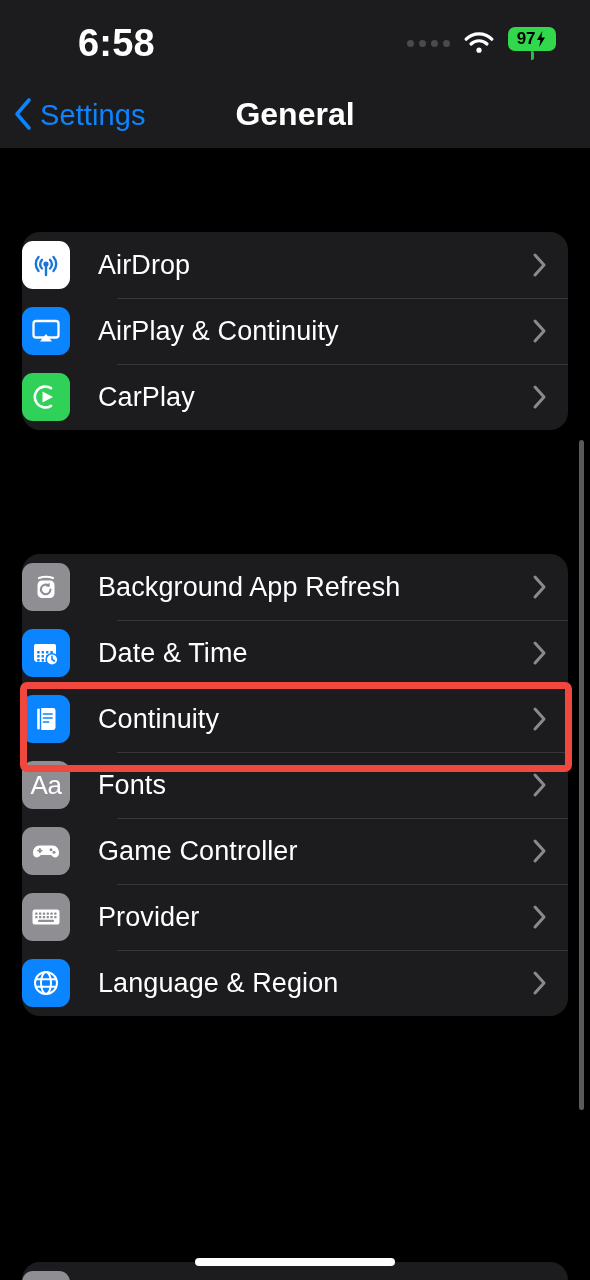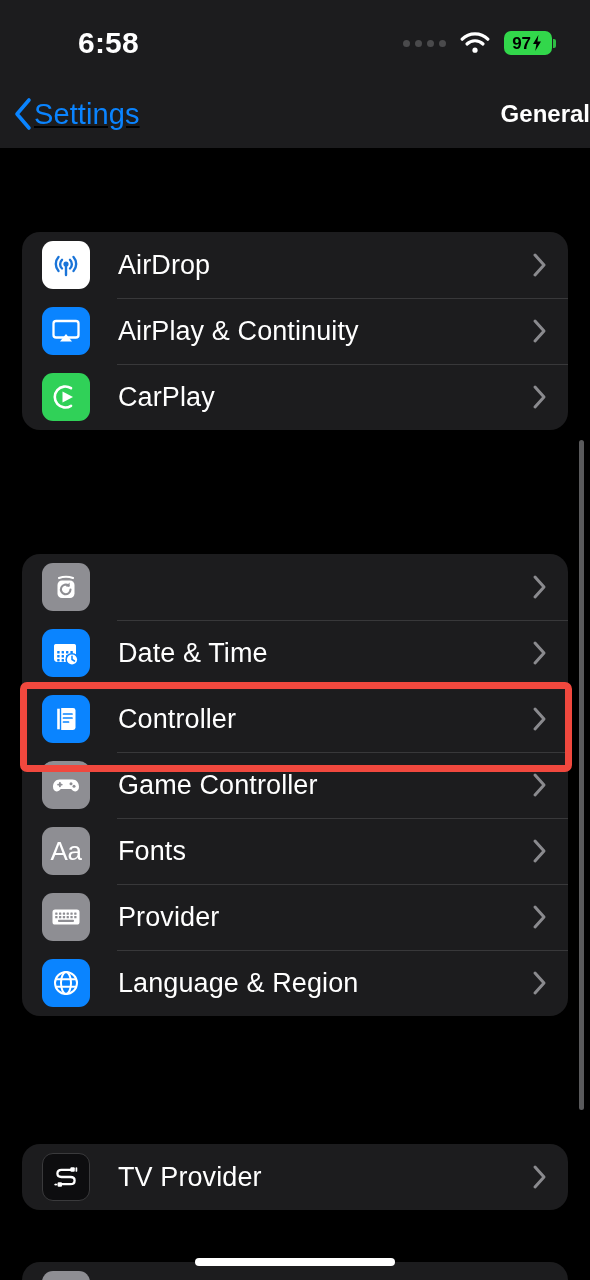--- a/index.html
+++ b/index.html
@@ -18,30 +18,30 @@
 
   
   .statusbar {
     position:absolute; top:0; left:0; width:590px; height:80px;
     background:#1c1c1e;
     z-index:40;
     display:flex; align-items:center; justify-content:space-between;
     padding:0 34px 0 0;
   }
   .sb-time {
-    color:#fff; font-size:30px; font-weight:bold;
+    color:#fff; font-size:38px; font-weight:bold;
     letter-spacing:0.2px;
     margin-left:78px; margin-top:6px;
   }
   .sb-right { display:flex; align-items:center; gap:14px; margin-top:6px; }
   .dots { display:flex; gap:5px; align-items:center; }
   .dots i { width:7px; height:7px; border-radius:50%; background:#4a4a4c; display:block; }
   .wifi { position:relative; width:30px; height:22px; }
   .wifi svg { display:block; }
-  .battery { position:relative; display:flex; align-items:center; }
+  .battery { position:relative; display:flex; align-items:center;flex-direction:column; }
   .batt-body {
     background:#32d74b;
     border-radius:7px;
     height:24px; min-width:48px;
     display:flex; align-items:center; justify-content:center;
     padding:0 4px;
     position:relative;
   }
   .batt-pct {
     color:#000; font-size:17px; font-weight:bold;
@@ -54,47 +54,47 @@
   }
 
   
   .navbar {
     position:absolute; top:80px; left:0; width:590px; height:68px;
     background:#1c1c1e;
     z-index:40;
     display:flex; align-items:center;
   }
   .back-btn {
-    display:flex; align-items:center; 
-    margin-left:12px; cursor:pointer;text-decoration:underline;
+    display:flex; align-items:flex-end; gap:6px;
+    margin-left:12px; cursor:pointer;
   }
   .back-chevron { width:22px; height:36px; display:block; }
   .back-label { color:#0a84ff; font-size:29px; letter-spacing:0.1px; }
   .nav-title {
-    position:absolute; left:0; right:0; text-align:right;
-    color:#fff; font-size:24px; font-weight:bold; pointer-events:none;
+    position:absolute; left:0; right:0; text-align:center;
+    color:#fff; font-size:32px; font-weight:bold; pointer-events:none;
   }
 
   
   .content {
     position:absolute; top:0; left:0; width:590px; height:1280px;
   }
 
   .group {
     position:absolute;
     left:22px; width:546px;
     background:#1c1c1e;
     border-radius:18px;
     overflow:hidden;
   }
   .row {
     position:relative;
     display:flex; align-items:center;
     height:66px;
-    padding-left:20px; padding-right:20px;
+    padding-right:20px;
     cursor:pointer;
   }
   .row + .row::before {
     content:""; position:absolute; left:95px; right:0; top:0;
     height:1px; background:#38383a;
   }
   .icon {
     width:48px; height:48px; border-radius:11px;
     flex:0 0 48px;
     display:flex; align-items:center; justify-content:center;
@@ -219,20 +219,21 @@
 
       <div class="row">
         <div class="icon bg-gray">
           <svg width="32" height="32" viewBox="0 0 32 32">
             <path d="M9 7 Q16 4.5 23 7" fill="none" stroke="#fff" stroke-width="2.2" stroke-linecap="round"></path>
             <rect x="7.5" y="9.5" width="17" height="17.5" rx="4.5" fill="#fff"></rect>
             <path d="M20.5 18.5 A4.8 4.8 0 1 1 18.6 14.6" fill="none" stroke="#8e8e93" stroke-width="2.1" stroke-linecap="round"></path>
             <path d="M19.6 11.4 L19.6 15.4 L15.8 15.4 Z" fill="#8e8e93"></path>
           </svg>
         </div>
+        <div class="label">Background App Refresh</div>
         <svg class="chev" width="16" height="28" viewBox="0 0 16 28">
           <polyline points="3,4 12,14 3,24" fill="none" stroke="#8a8a8e" stroke-width="3" stroke-linecap="round" stroke-linejoin="round"></polyline>
         </svg>
       </div>
 
       <div class="row">
         <div class="icon bg-blue">
           <svg width="34" height="34" viewBox="0 0 34 34">
             <rect x="5" y="8" width="22" height="18" rx="3.4" fill="#fff"></rect>
             <rect x="5" y="8" width="22" height="4.4" rx="2" fill="#fff"></rect>
@@ -263,49 +264,49 @@
           <svg width="32" height="32" viewBox="0 0 32 32">
             <rect x="6.5" y="5" width="19" height="22" rx="2.4" fill="#fff"></rect>
             <rect x="6.5" y="5" width="4" height="22" fill="#fff" stroke="#0a84ff" stroke-width="1.4"></rect>
             <g stroke="#0a84ff" stroke-width="1.7" stroke-linecap="round">
               <path d="M13.5 11 L22 11"></path>
               <path d="M13.5 15 L22 15"></path>
               <path d="M13.5 19 L18.5 19"></path>
             </g>
           </svg>
         </div>
-        <div class="label">Controller</div>
+        <div class="label">Continuity</div>
+        <svg class="chev" width="16" height="28" viewBox="0 0 16 28">
+          <polyline points="3,4 12,14 3,24" fill="none" stroke="#8a8a8e" stroke-width="3" stroke-linecap="round" stroke-linejoin="round"></polyline>
+        </svg>
+      </div>
+
+      <div class="row">
+        <div class="icon bg-gray">
+          <span class="aa-text">Aa</span>
+        </div>
+        <div class="label">Fonts</div>
         <svg class="chev" width="16" height="28" viewBox="0 0 16 28">
           <polyline points="3,4 12,14 3,24" fill="none" stroke="#8a8a8e" stroke-width="3" stroke-linecap="round" stroke-linejoin="round"></polyline>
         </svg>
       </div>
 
       <div class="row">
         <div class="icon bg-gray">
           <svg width="34" height="34" viewBox="0 0 34 34">
             <path d="M10.5 11.5 L23.5 11.5 C27.5 11.5 30 15 30 18.8 C30 21.6 28.6 23.4 26.4 23.4 C24.6 23.4 23.4 22.2 22.2 21 L11.8 21 C10.6 22.2 9.4 23.4 7.6 23.4 C5.4 23.4 4 21.6 4 18.8 C4 15 6.5 11.5 10.5 11.5 Z" fill="#fff"></path>
             <g fill="#8e8e93">
               <rect x="8.2" y="15.7" width="5.4" height="1.8" rx=".8"></rect>
               <rect x="10" y="13.9" width="1.8" height="5.4" rx=".8"></rect>
               <circle cx="22" cy="15.8" r="1.5"></circle>
               <circle cx="25" cy="18.3" r="1.5"></circle>
             </g>
           </svg>
         </div>
         <div class="label">Game Controller</div>
-        <svg class="chev" width="16" height="28" viewBox="0 0 16 28">
-          <polyline points="3,4 12,14 3,24" fill="none" stroke="#8a8a8e" stroke-width="3" stroke-linecap="round" stroke-linejoin="round"></polyline>
-        </svg>
-      </div>
-
-      <div class="row">
-        <div class="icon bg-gray">
-          <span class="aa-text">Aa</span>
-        </div>
-        <div class="label">Fonts</div>
         <svg class="chev" width="16" height="28" viewBox="0 0 16 28">
           <polyline points="3,4 12,14 3,24" fill="none" stroke="#8a8a8e" stroke-width="3" stroke-linecap="round" stroke-linejoin="round"></polyline>
         </svg>
       </div>
 
       <div class="row">
         <div class="icon bg-gray">
           <svg width="34" height="34" viewBox="0 0 34 34">
             <rect x="3.5" y="9.5" width="27" height="15" rx="2.6" fill="#fff"></rect>
             <g fill="#8e8e93">
@@ -342,38 +343,20 @@
             </g>
           </svg>
         </div>
         <div class="label">Language &amp; Region</div>
         <svg class="chev" width="16" height="28" viewBox="0 0 16 28">
           <polyline points="3,4 12,14 3,24" fill="none" stroke="#8a8a8e" stroke-width="3" stroke-linecap="round" stroke-linejoin="round"></polyline>
         </svg>
       </div>
     </div>
 
-    <div class="group" style="top:1144px;">
-      <div class="row">
-        <div class="icon bg-black">
-          <svg width="32" height="32" viewBox="0 0 32 32">
-            <path d="M21 8.8 L11.5 8.8 C8.8 8.8 7.4 10.6 7.4 12.6 C7.4 14.6 8.8 16 11.5 16 L20.5 16 C23.2 16 24.6 17.5 24.6 19.5 C24.6 21.5 23.2 23.2 20.5 23.2 L11 23.2" fill="none" stroke="#fff" stroke-width="2.3" stroke-linecap="round"></path>
-            <rect x="20.4" y="6.3" width="4.4" height="4.4" rx="1" fill="#fff"></rect>
-            <path d="M26.4 7 L26.4 10" stroke="#fff" stroke-width="1.7" stroke-linecap="round"></path>
-            <rect x="7.6" y="21.3" width="4.4" height="4.4" rx="1" fill="#fff"></rect>
-            <path d="M5.6 23.5 L5.6 23.5" stroke="#fff" stroke-width="1.7" stroke-linecap="round"></path>
-            <path d="M5.2 23.5 L6.6 23.5" stroke="#fff" stroke-width="1.7" stroke-linecap="round"></path>
-          </svg>
-        </div>
-        <div class="label">TV Provider</div>
-        <svg class="chev" width="16" height="28" viewBox="0 0 16 28">
-          <polyline points="3,4 12,14 3,24" fill="none" stroke="#8a8a8e" stroke-width="3" stroke-linecap="round" stroke-linejoin="round"></polyline>
-        </svg>
-      </div>
-    </div>
 
     <div class="group" style="top:1262px;">
       <div class="row">
         <div class="icon bg-gray"></div>
       </div>
     </div>
 
   </div>
 
   <div class="scrollbar" style="top:440px; height:670px;"></div>

